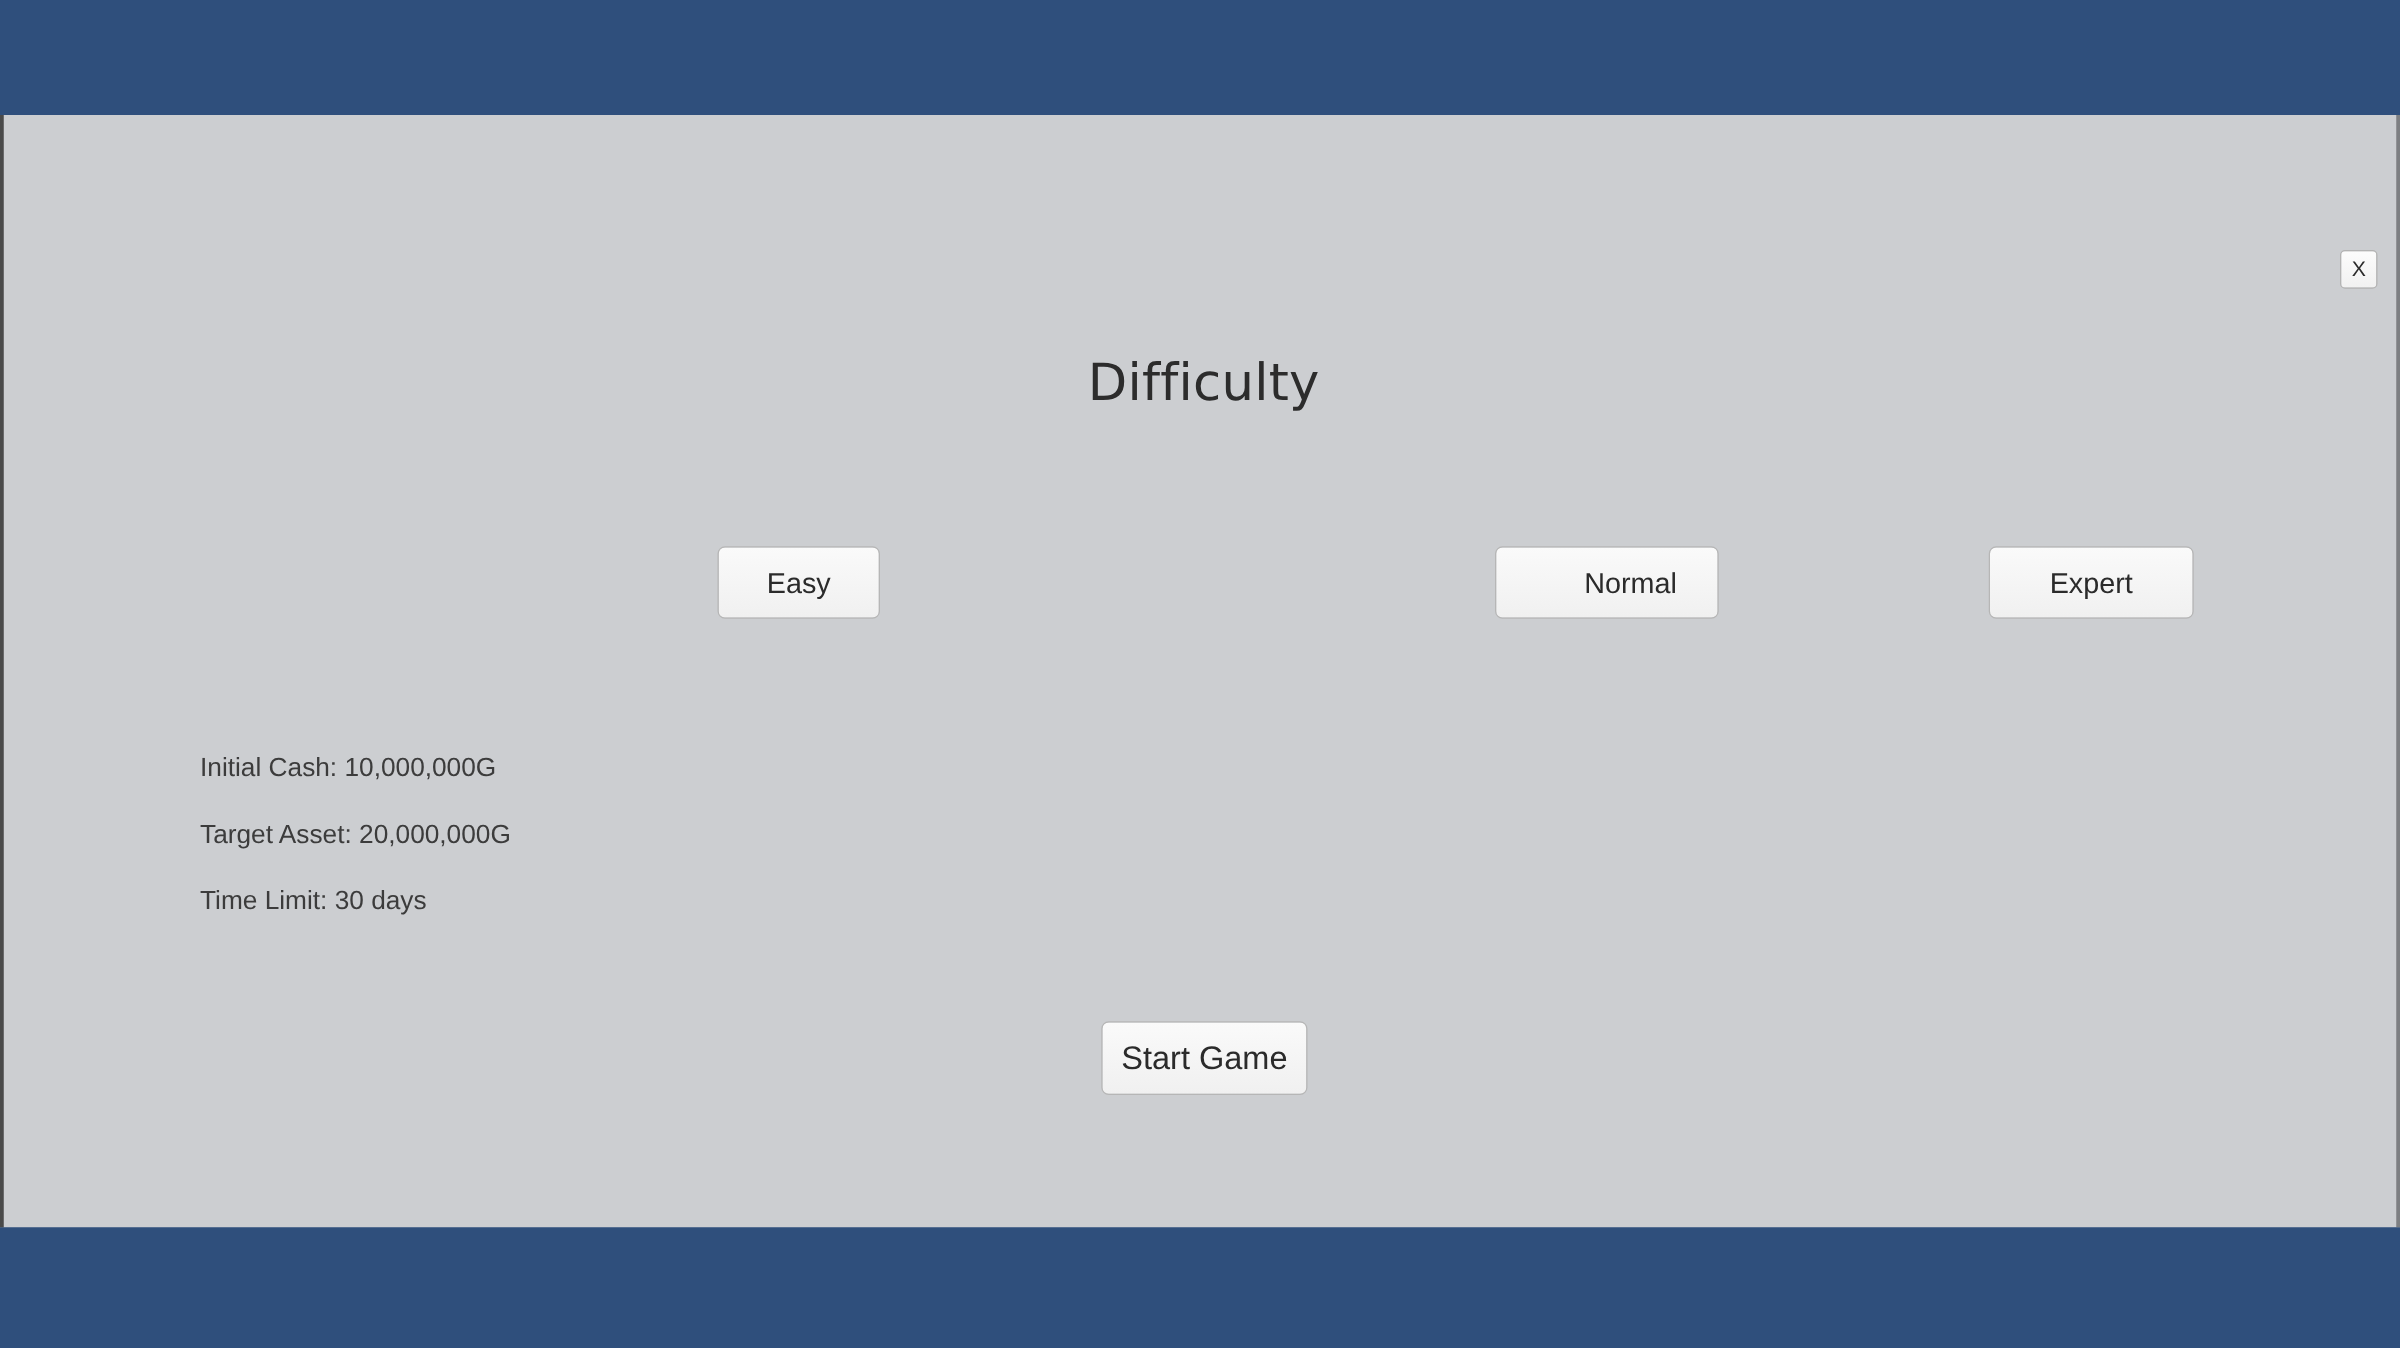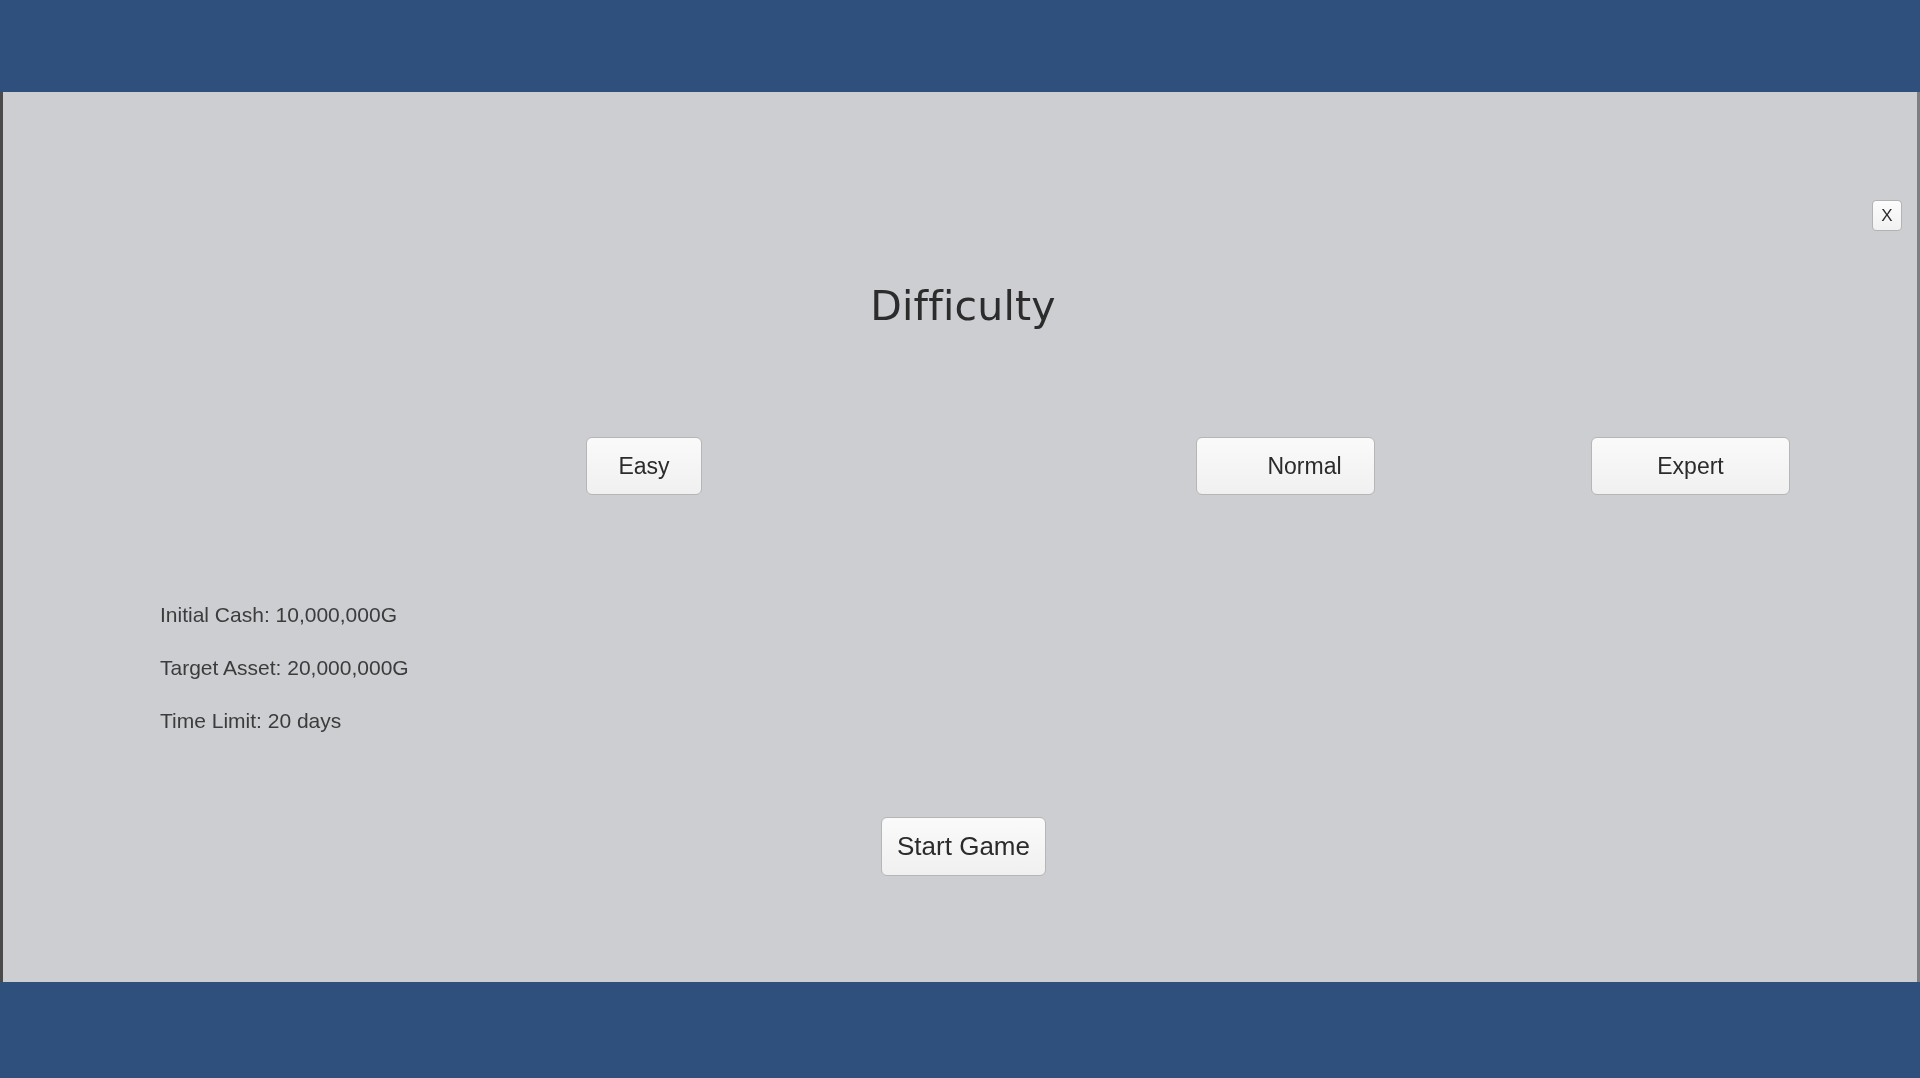--- a/index.html
+++ b/index.html
@@ -102,23 +102,23 @@
     color: #2b2b2b;
     font-family: "Liberation Sans", sans-serif;
     display: flex;
     align-items: center;
     justify-content: center;
     cursor: pointer;
     box-sizing: border-box;
     padding: 0 10px;
   }
   .difficulty-button.pos-0 { left: 158px;  width: 167px; }
-  .difficulty-button.pos-1 { left: 571px;  width: 116px; margin-left: 12px; }
+  .difficulty-button.pos-1 { left: 571px;  width: 130px; }
   .difficulty-button.pos-2 { left: 1193px; width: 179px; padding-left: 48px; }
-  .difficulty-button.pos-3 { left: 1588px; width: 199px; }
+  .difficulty-button.pos-3 { left: 1588px; width: 164px; }
 
   
   #difficulty-details {
     position: absolute;
     left: 157px;
     top: 484px;
     font-size: 21px;
     color: #3c3c3c;
     font-family: "Liberation Sans", sans-serif;
     line-height: 28px;
@@ -164,21 +164,21 @@
 
     <button class="difficulty-button pos-1">Easy</button>
 
     <button class="difficulty-button pos-2">Normal</button>
 
     <button class="difficulty-button pos-3">Expert</button>
 
     <div id="difficulty-details">
       <div>Initial Cash: 10,000,000G</div>
       <div>Target Asset: 20,000,000G</div>
-      <div>Time Limit: 20 days</div>
+      <div>Time Limit: 30 days</div>
     </div>
 
     <button id="start-game-button">Start Game</button>
 
   </div>
 
   <div id="bottom-chrome"></div>
 
 </div>
 

